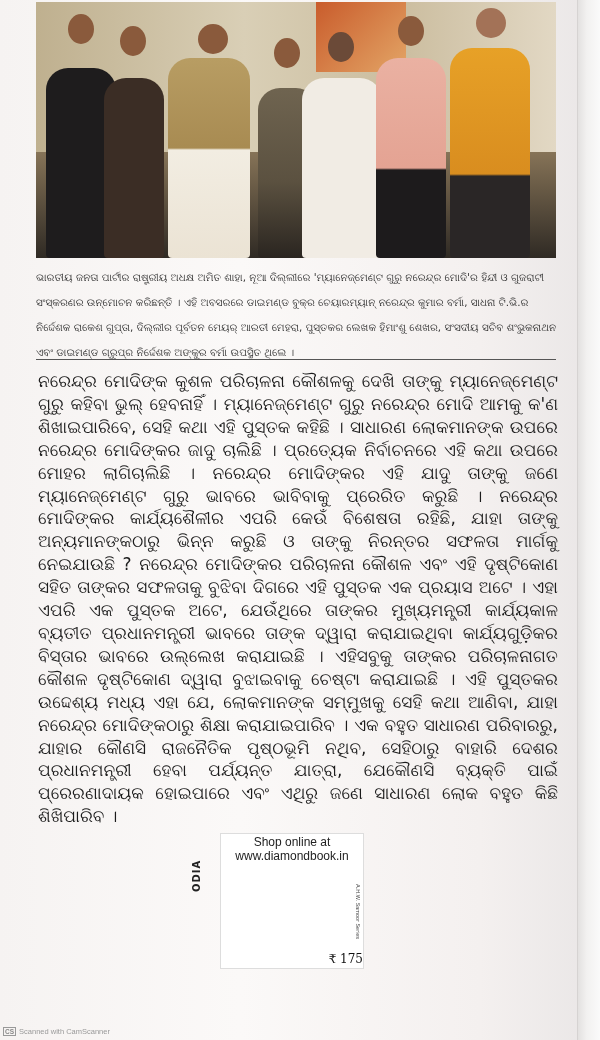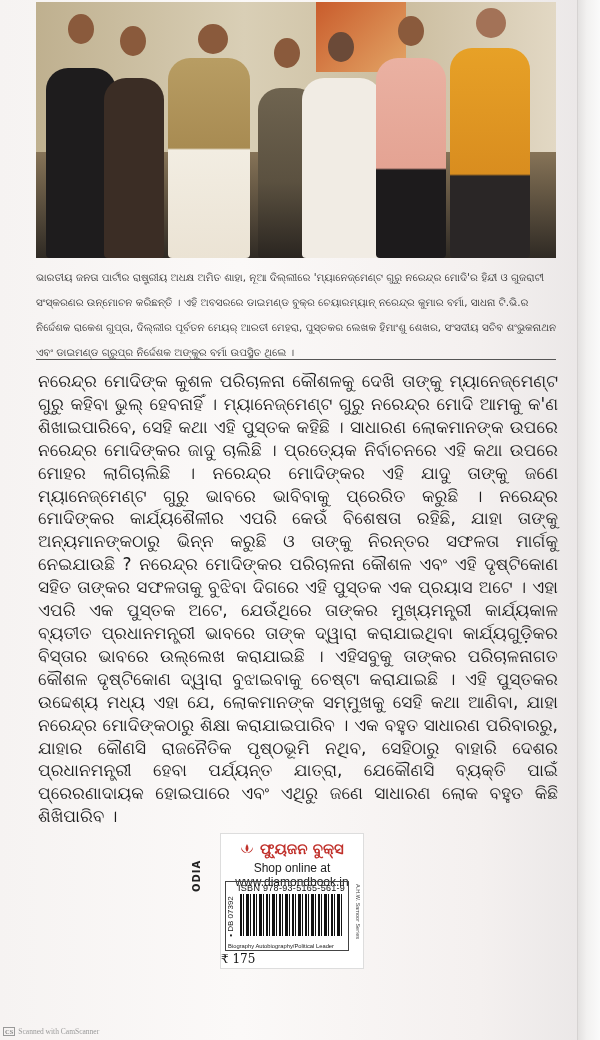--- a/index.html
+++ b/index.html
@@ -22,22 +22,22 @@
   .brand{display:flex;align-items:center;justify-content:center;height:22px;margin-top:4px;color:#c0302a;font-weight:bold;font-size:15px;}
   .brand-icon{width:14px;height:12px;margin-right:6px;}
   .shop{font-family:"Liberation Sans",sans-serif;font-size:12px;text-align:center;color:#222;margin-top:1px;}
   .barbox{position:absolute;left:4px;top:47px;width:122px;height:68px;border:1px solid #444;}
   .isbn{position:absolute;left:12px;top:1px;font-family:"Liberation Sans",sans-serif;font-size:9px;color:#111;letter-spacing:.3px;}
   .dbcode{position:absolute;left:-16px;top:30px;transform:rotate(-90deg);font-family:"Liberation Sans",sans-serif;font-size:8px;white-space:nowrap;}
   .bars{position:absolute;left:14px;top:12px;width:104px;height:42px;
     background:repeating-linear-gradient(90deg,#111 0 2px,#fff 2px 3px,#111 3px 4px,#fff 4px 6px,#111 6px 9px,#fff 9px 10px,#111 10px 11px,#fff 11px 13px);}
   .genre{position:absolute;left:2px;bottom:1px;font-family:"Liberation Sans",sans-serif;font-size:5.8px;color:#222;white-space:nowrap;}
   .side-series{position:absolute;left:126px;top:50px;transform:rotate(90deg);transform-origin:left top;font-family:"Liberation Sans",sans-serif;font-size:5.5px;color:#444;white-space:nowrap;left:140px;}
-  .price{position:absolute;left:0;width:100%;bottom:2px;text-align:left;font-family:"DejaVu Serif",serif;font-size:12px;color:#111;}
-  .watermark{position:absolute;left:3px;bottom:4px;display:flex;align-items:flex-start;font-family:Liberation Serif, serif;font-size:7.5px;color:#9a9a9a;}
+  .price{position:absolute;left:0;width:100%;bottom:2px;text-align:right;font-family:"DejaVu Serif",serif;font-size:12px;color:#111;}
+  .watermark{position:absolute;left:3px;bottom:4px;display:flex;align-items:flex-start;font-family:Liberation Sans, sans-serif;font-size:7.5px;color:#9a9a9a;}
   .cs-icon{border:1px solid #999;font-size:6.5px;padding:0 1px;margin-right:3px;color:#888;font-weight:bold;}
 </style>
 </head>
 <body>
 
 <div class="page-edge"></div>
 
 <div class="photo">
   <div class="wall"></div>
   <div class="poster"></div>
@@ -59,33 +59,21 @@
 
 <div class="caption">ଭାରତୀୟ ଜନତା ପାର୍ଟୀର ରାଷ୍ଟ୍ରୀୟ ଅଧକ୍ଷ ଅମିତ ଶାହା, ନୂଆ ଦିଲ୍ଲୀରେ 'ମ୍ୟାନେଜ୍‌ମେଣ୍ଟ ଗୁରୁ ନରେନ୍ଦ୍ର ମୋଦି'ର ହିନ୍ଦୀ ଓ ଗୁଜରାଟୀ ସଂସ୍କରଣର ଉନ୍ମୋଚନ କରିଛନ୍ତି । ଏହି ଅବସରରେ ଡାଇମଣ୍ଡ ବୁକ୍‌ର ଚେୟାରମ୍ୟାନ୍ ନରେନ୍ଦ୍ର କୁମାର ବର୍ମା, ସାଧନା ଟି.ଭି.ର ନିର୍ଦ୍ଦେଶକ ରାକେଶ ଗୁପ୍ତା, ଦିଲ୍ଲୀର ପୂର୍ବତନ ମେୟର୍ ଆରତୀ ମେହରା, ପୁସ୍ତକର ଲେଖକ ହିମାଂଶୁ ଶେଖର, ସଂସଦୀୟ ସଚିବ ଶଂଭୁକନାଥନ ଏବଂ ଡାଇମଣ୍ଡ ଗ୍ରୁପ୍‌ର ନିର୍ଦ୍ଦେଶକ ଅଙ୍କୁର ବର୍ମା ଉପସ୍ଥିତ ଥିଲେ ।</div>
 
 <div class="divider"></div>
 
 <div class="body-text">ନରେନ୍ଦ୍ର ମୋଦିଙ୍କ କୁଶଳ ପରିଚାଳନା କୌଶଳକୁ ଦେଖି ତାଙ୍କୁ ମ୍ୟାନେଜ୍‌ମେଣ୍ଟ ଗୁରୁ କହିବା ଭୁଲ୍ ହେବନାହିଁ । ମ୍ୟାନେଜ୍‌ମେଣ୍ଟ ଗୁରୁ ନରେନ୍ଦ୍ର ମୋଦି ଆମକୁ କ'ଣ ଶିଖାଇପାରିବେ, ସେହି କଥା ଏହି ପୁସ୍ତକ କହିଛି । ସାଧାରଣ ଲୋକମାନଙ୍କ ଉପରେ ନରେନ୍ଦ୍ର ମୋଦିଙ୍କର ଜାଦୁ ଚାଲିଛି । ପ୍ରତ୍ୟେକ ନିର୍ବାଚନରେ ଏହି କଥା ଉପରେ ମୋହର ଲାଗିଚାଲିଛି । ନରେନ୍ଦ୍ର ମୋଦିଙ୍କର ଏହି ଯାଦୁ ତାଙ୍କୁ ଜଣେ ମ୍ୟାନେଜ୍‌ମେଣ୍ଟ ଗୁରୁ ଭାବରେ ଭାବିବାକୁ ପ୍ରେରିତ କରୁଛି । ନରେନ୍ଦ୍ର ମୋଦିଙ୍କର କାର୍ଯ୍ୟଶୈଳୀର ଏପରି କେଉଁ ବିଶେଷତା ରହିଛି, ଯାହା ତାଙ୍କୁ ଅନ୍ୟମାନଙ୍କଠାରୁ ଭିନ୍ନ କରୁଛି ଓ ତାଙ୍କୁ ନିରନ୍ତର ସଫଳତା ମାର୍ଗକୁ ନେଇଯାଉଛି ? ନରେନ୍ଦ୍ର ମୋଦିଙ୍କର ପରିଚାଳନା କୌଶଳ ଏବଂ ଏହି ଦୃଷ୍ଟିକୋଣ ସହିତ ତାଙ୍କର ସଫଳତାକୁ ବୁଝିବା ଦିଗରେ ଏହି ପୁସ୍ତକ ଏକ ପ୍ରୟାସ ଅଟେ । ଏହା ଏପରି ଏକ ପୁସ୍ତକ ଅଟେ, ଯେଉଁଥିରେ ତାଙ୍କର ମୁଖ୍ୟମନ୍ତ୍ରୀ କାର୍ଯ୍ୟକାଳ ବ୍ୟତୀତ ପ୍ରଧାନମନ୍ତ୍ରୀ ଭାବରେ ତାଙ୍କ ଦ୍ୱାରା କରାଯାଇଥିବା କାର୍ଯ୍ୟଗୁଡ଼ିକର ବିସ୍ତାର ଭାବରେ ଉଲ୍ଲେଖ କରାଯାଇଛି । ଏହିସବୁକୁ ତାଙ୍କର ପରିଚାଳନାଗତ କୌଶଳ ଦୃଷ୍ଟିକୋଣ ଦ୍ୱାରା ବୁଝାଇବାକୁ ଚେଷ୍ଟା କରାଯାଇଛି । ଏହି ପୁସ୍ତକର ଉଦ୍ଦେଶ୍ୟ ମଧ୍ୟ ଏହା ଯେ, ଲୋକମାନଙ୍କ ସମ୍ମୁଖକୁ ସେହି କଥା ଆଣିବା, ଯାହା ନରେନ୍ଦ୍ର ମୋଦିଙ୍କଠାରୁ ଶିକ୍ଷା କରାଯାଇପାରିବ । ଏକ ବହୁତ ସାଧାରଣ ପରିବାରରୁ, ଯାହାର କୌଣସି ରାଜନୈତିକ ପୃଷ୍ଠଭୂମି ନଥିବ, ସେହିଠାରୁ ବାହାରି ଦେଶର ପ୍ରଧାନମନ୍ତ୍ରୀ ହେବା ପର୍ଯ୍ୟନ୍ତ ଯାତ୍ରା, ଯେକୌଣସି ବ୍ୟକ୍ତି ପାଇଁ ପ୍ରେରଣାଦାୟକ ହୋଇପାରେ ଏବଂ ଏଥିରୁ ଜଣେ ସାଧାରଣ ଲୋକ ବହୁତ କିଛି ଶିଖିପାରିବ ।</div>
 
 <div class="odia-label">ODIA</div>
 
 <div class="label">
-  <div class="brand">
-    <svg class="brand-icon" viewBox="0 0 14 12">
-      <path d="M7 1 C5 4 5 7 7 9 C9 7 9 4 7 1Z M1 4 C1 8 4 10 7 10 C4 9 2 7 1 4Z M13 4 C13 8 10 10 7 10 C10 9 12 7 13 4Z" fill="#c0302a"></path>
-    </svg>
-    <span>ଫ୍ୟୁଜନ ବୁକ୍ସ</span>
-  </div>
   <div class="shop">Shop online at www.diamondbook.in</div>
-  <div class="barbox">
-    <div class="isbn">ISBN 978-93-5165-561-9</div>
-    <div class="dbcode">• DB 07392</div>
-    <div class="bars"></div>
-    <div class="genre">Biography Autobiography/Political Leader</div>
-  </div>
   <div class="side-series">A.H.W. Samoor Series</div>
   <div class="price">₹ 175</div>
 </div>
 
 <div class="watermark">
   <span class="cs-icon">CS</span>
   <span>Scanned with CamScanner</span>
 </div>
 
 </body></html>

